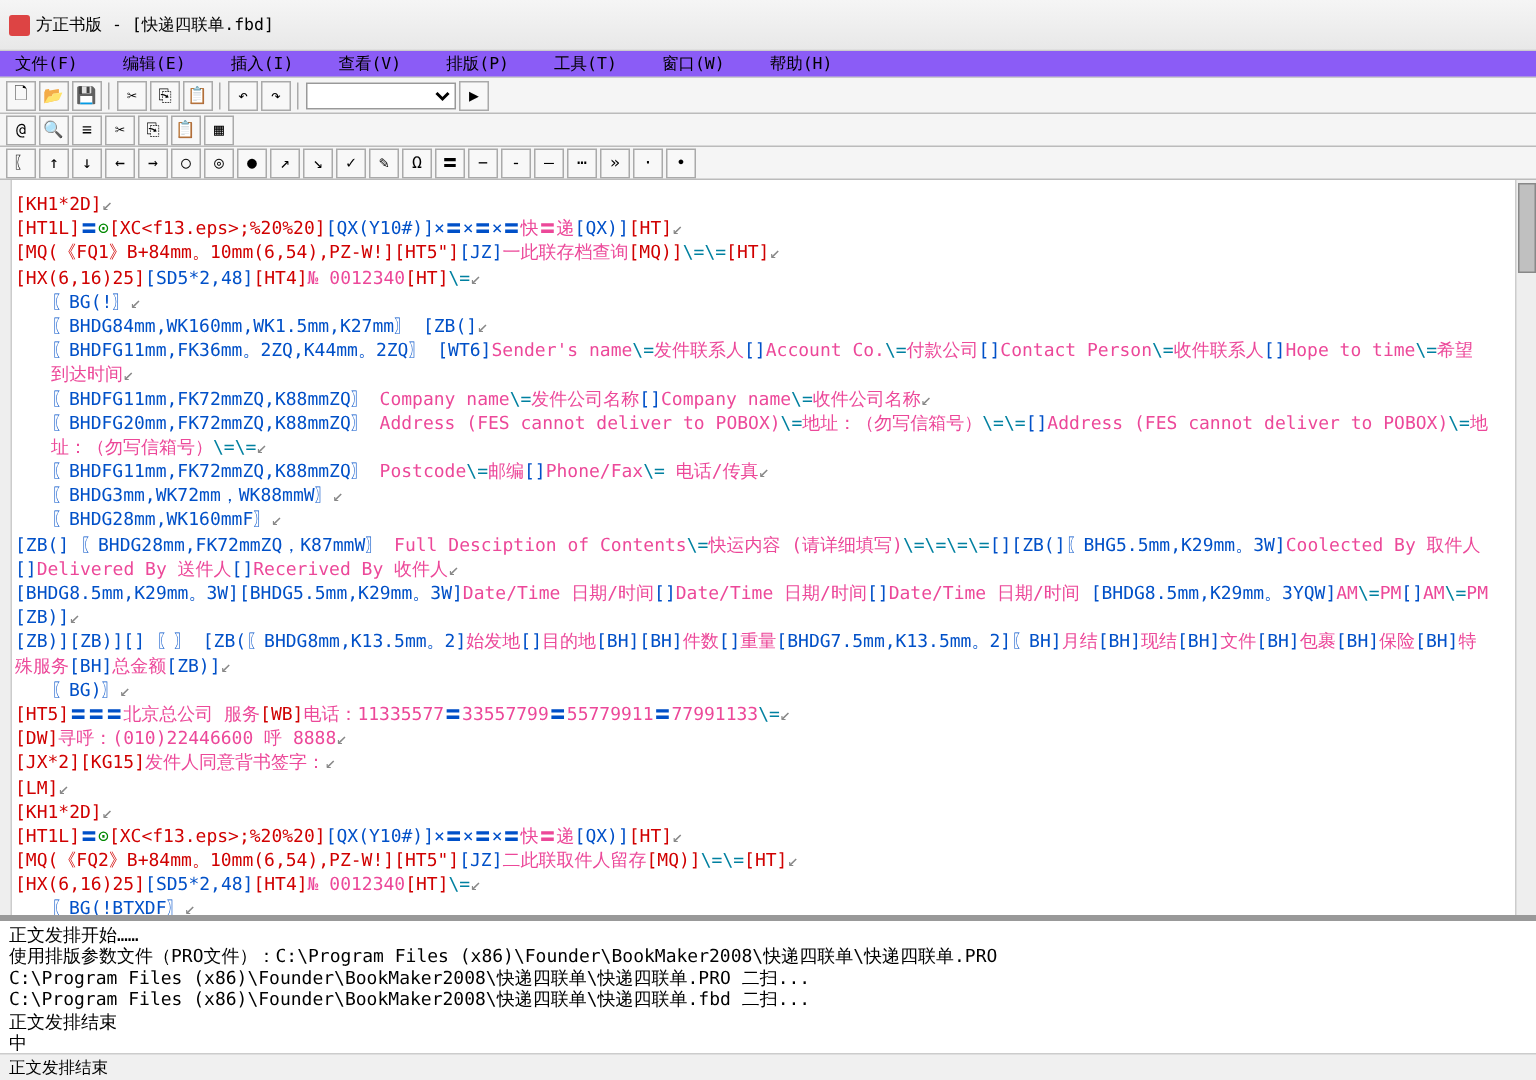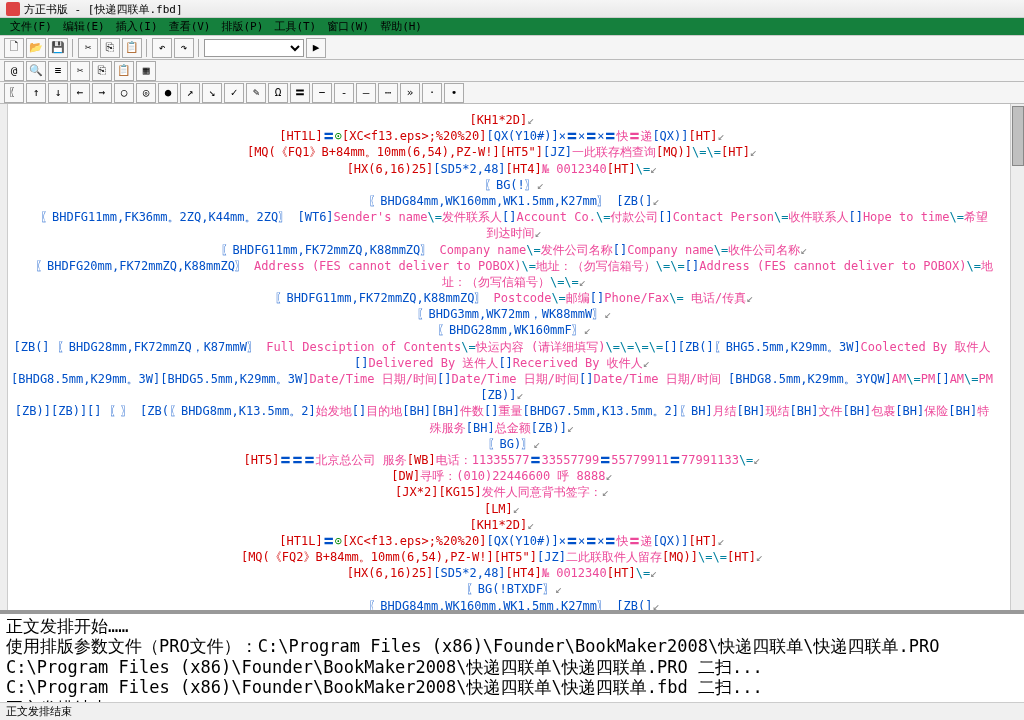--- a/index.html
+++ b/index.html
@@ -1,37 +1,37 @@
 <!DOCTYPE html>
 <html><head>
 <meta charset="utf-8">
 <style>
   * { margin: 0; padding: 0; box-sizing: border-box; }
   body { font-family: "SimSun", "宋体", monospace; font-size: 12px; background: #fff; width: 1024px; height: 720px; overflow: hidden; display: flex; flex-direction: column; }
-  .titlebar { background: linear-gradient(#f5f5f5, #e8e8e8); border-bottom: 1px solid #ccc; padding: 2px 6px; display: flex; align-items: flex-start; height: 18px; }
+  .titlebar { background: linear-gradient(#f5f5f5, #e8e8e8); border-bottom: 1px solid #ccc; padding: 2px 6px; display: flex; align-items: center; height: 34px; }
   .titlebar-icon { width: 14px; height: 14px; background: #d44; border-radius: 2px; margin-right: 4px; }
   .titlebar-text { font-size: 11px; color: #000; }
-  .menubar { background: #15803d; border-bottom: 1px solid #ccc; padding: 2px 6px; display: flex; gap: 3px; height: 18px; align-items: center; }
+  .menubar { background: #8b5cf6; border-bottom: 1px solid #ccc; padding: 2px 6px; display: flex; gap: 22px; height: 18px; align-items: center; }
   .menubar-item { font-size: 11px; color: #000; cursor: pointer; padding: 0 4px; }
   .toolbar { background: #f5f5f5; border-bottom: 1px solid #bbb; padding: 2px 4px; display: flex; gap: 2px; align-items: center; height: 24px; }
   .tool-btn { width: 20px; height: 20px; border: 1px solid #aaa; background: #f8f8f8; display: flex; align-items: center; justify-content: center; font-size: 11px; cursor: pointer; }
   .tool-sep { width: 2px; height: 18px; border-left: 1px solid #aaa; margin: 0 2px; }
   .tool-combo { width: 100px; height: 18px; border: 1px solid #999; background: #fff; }
   .editor-wrap { flex: 1; display: flex; overflow: hidden; border-bottom: 2px solid #999; }
   .gutter { width: 8px; background: #eee; border-right: 1px solid #ccc; }
-  .editor { flex: 1; overflow: auto; padding: 8px 16px 8px 2px; background: #fff; line-height: 1.35; white-space: pre; font-size: 12px; position: relative; text-align: center; }
+  .editor { flex: 1; overflow: auto; padding: 8px 16px 8px 2px; background: #fff; line-height: 1.35; white-space: pre; font-size: 12px; position: relative; }
   .line { white-space: pre-wrap; word-break: break-all; }
   .mark { color: #d00000; }
   .opt  { color: #0050c8; }
   .txt  { color: #ec4899; }
   .grn  { color: #008800; }
   .tail { color: #0080a0; }
   .pilcrow { color: #888; }
   .indent1 { margin-left: 24px; }
-  .output { height: 90px; border-top: 2px solid #999; background: #fff; padding: 2px 6px; font-size: 17px; font-family: "SimSun", monospace; overflow-y: auto; white-space: pre; }
+  .output { height: 90px; border-top: 2px solid #999; background: #fff; padding: 2px 6px; font-size: 12px; font-family: "SimSun", monospace; overflow-y: auto; white-space: pre; }
   .output-line { line-height: 1.2; }
   .statusbar { height: 18px; background: #f0f0f0; border-top: 1px solid #ccc; padding: 2px 6px; font-size: 11px; display: flex; align-items: center; }
   .scrollbar-v { width: 14px; background: #eee; border-left: 1px solid #ccc; position: relative; }
   .thumb-v { position: absolute; width: 12px; left: 1px; top: 2px; height: 60px; background: #c0c0c0; border: 1px solid #888; }
 </style>
 </head>
 <body>
 
 <div class="titlebar">
   <div class="titlebar-icon"></div>

